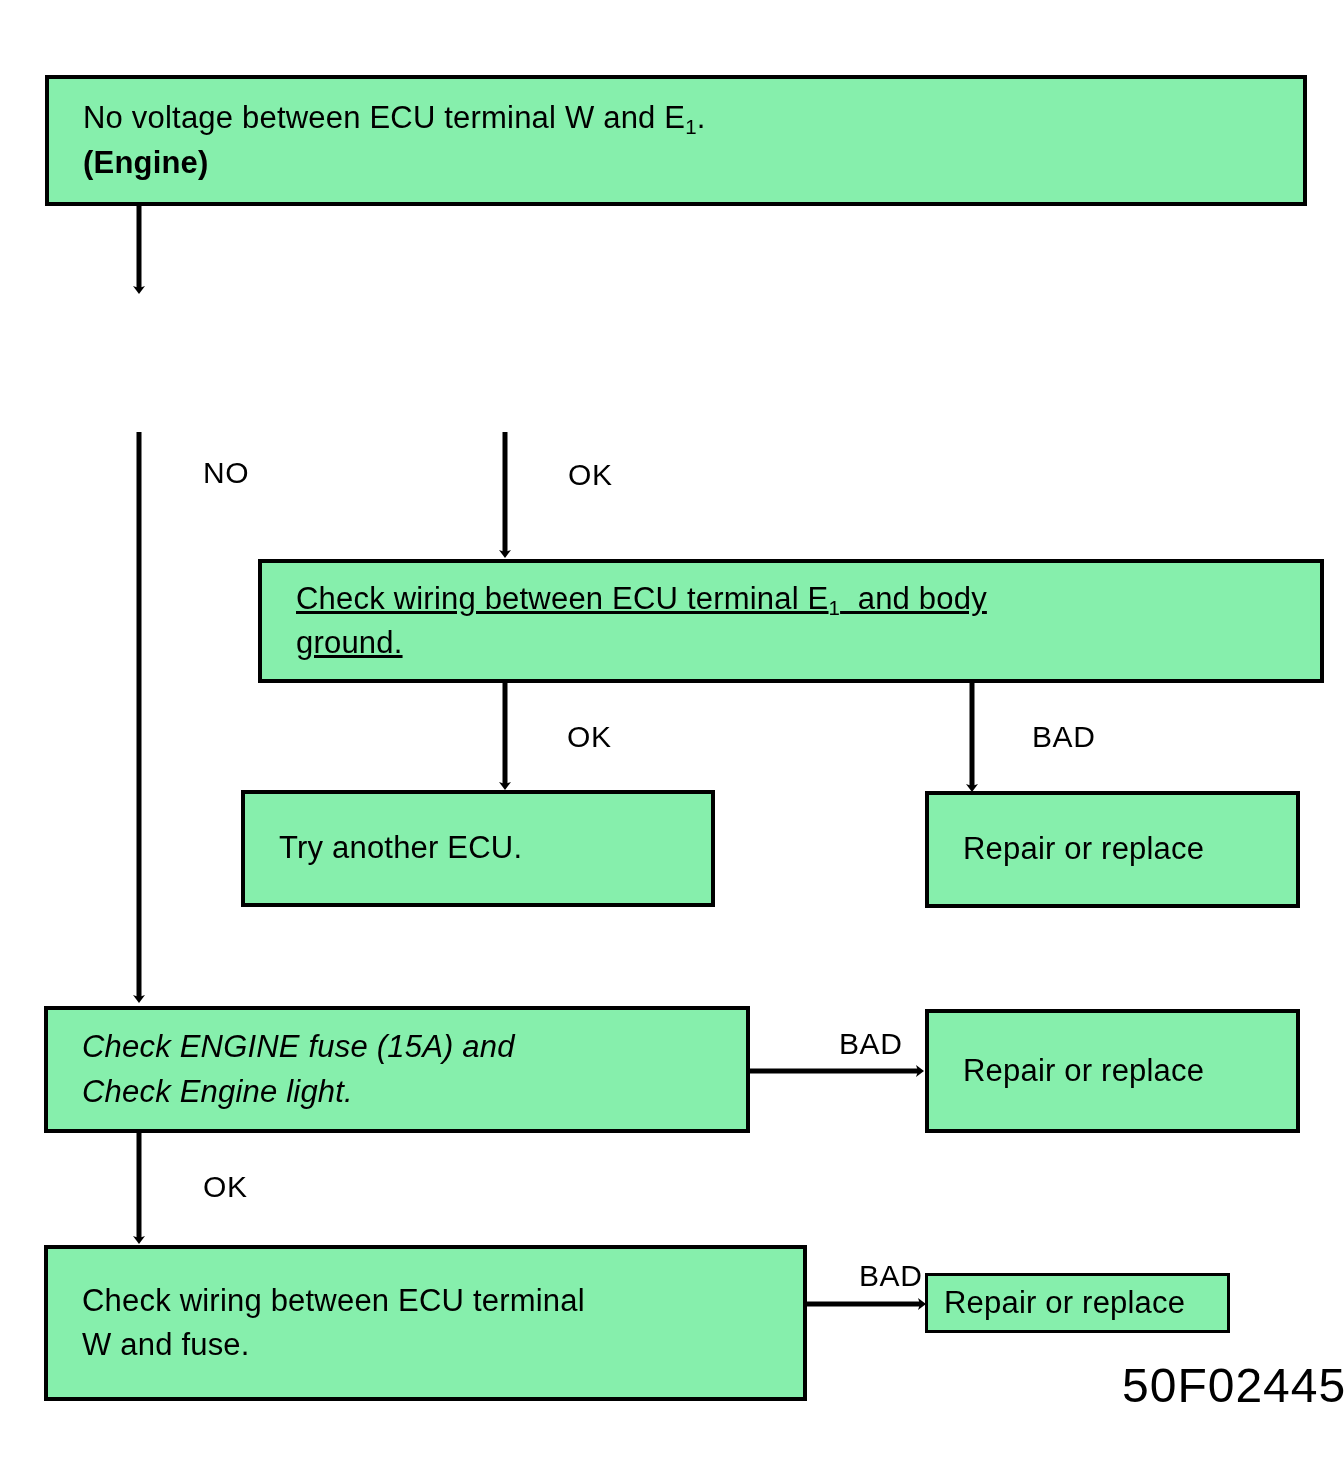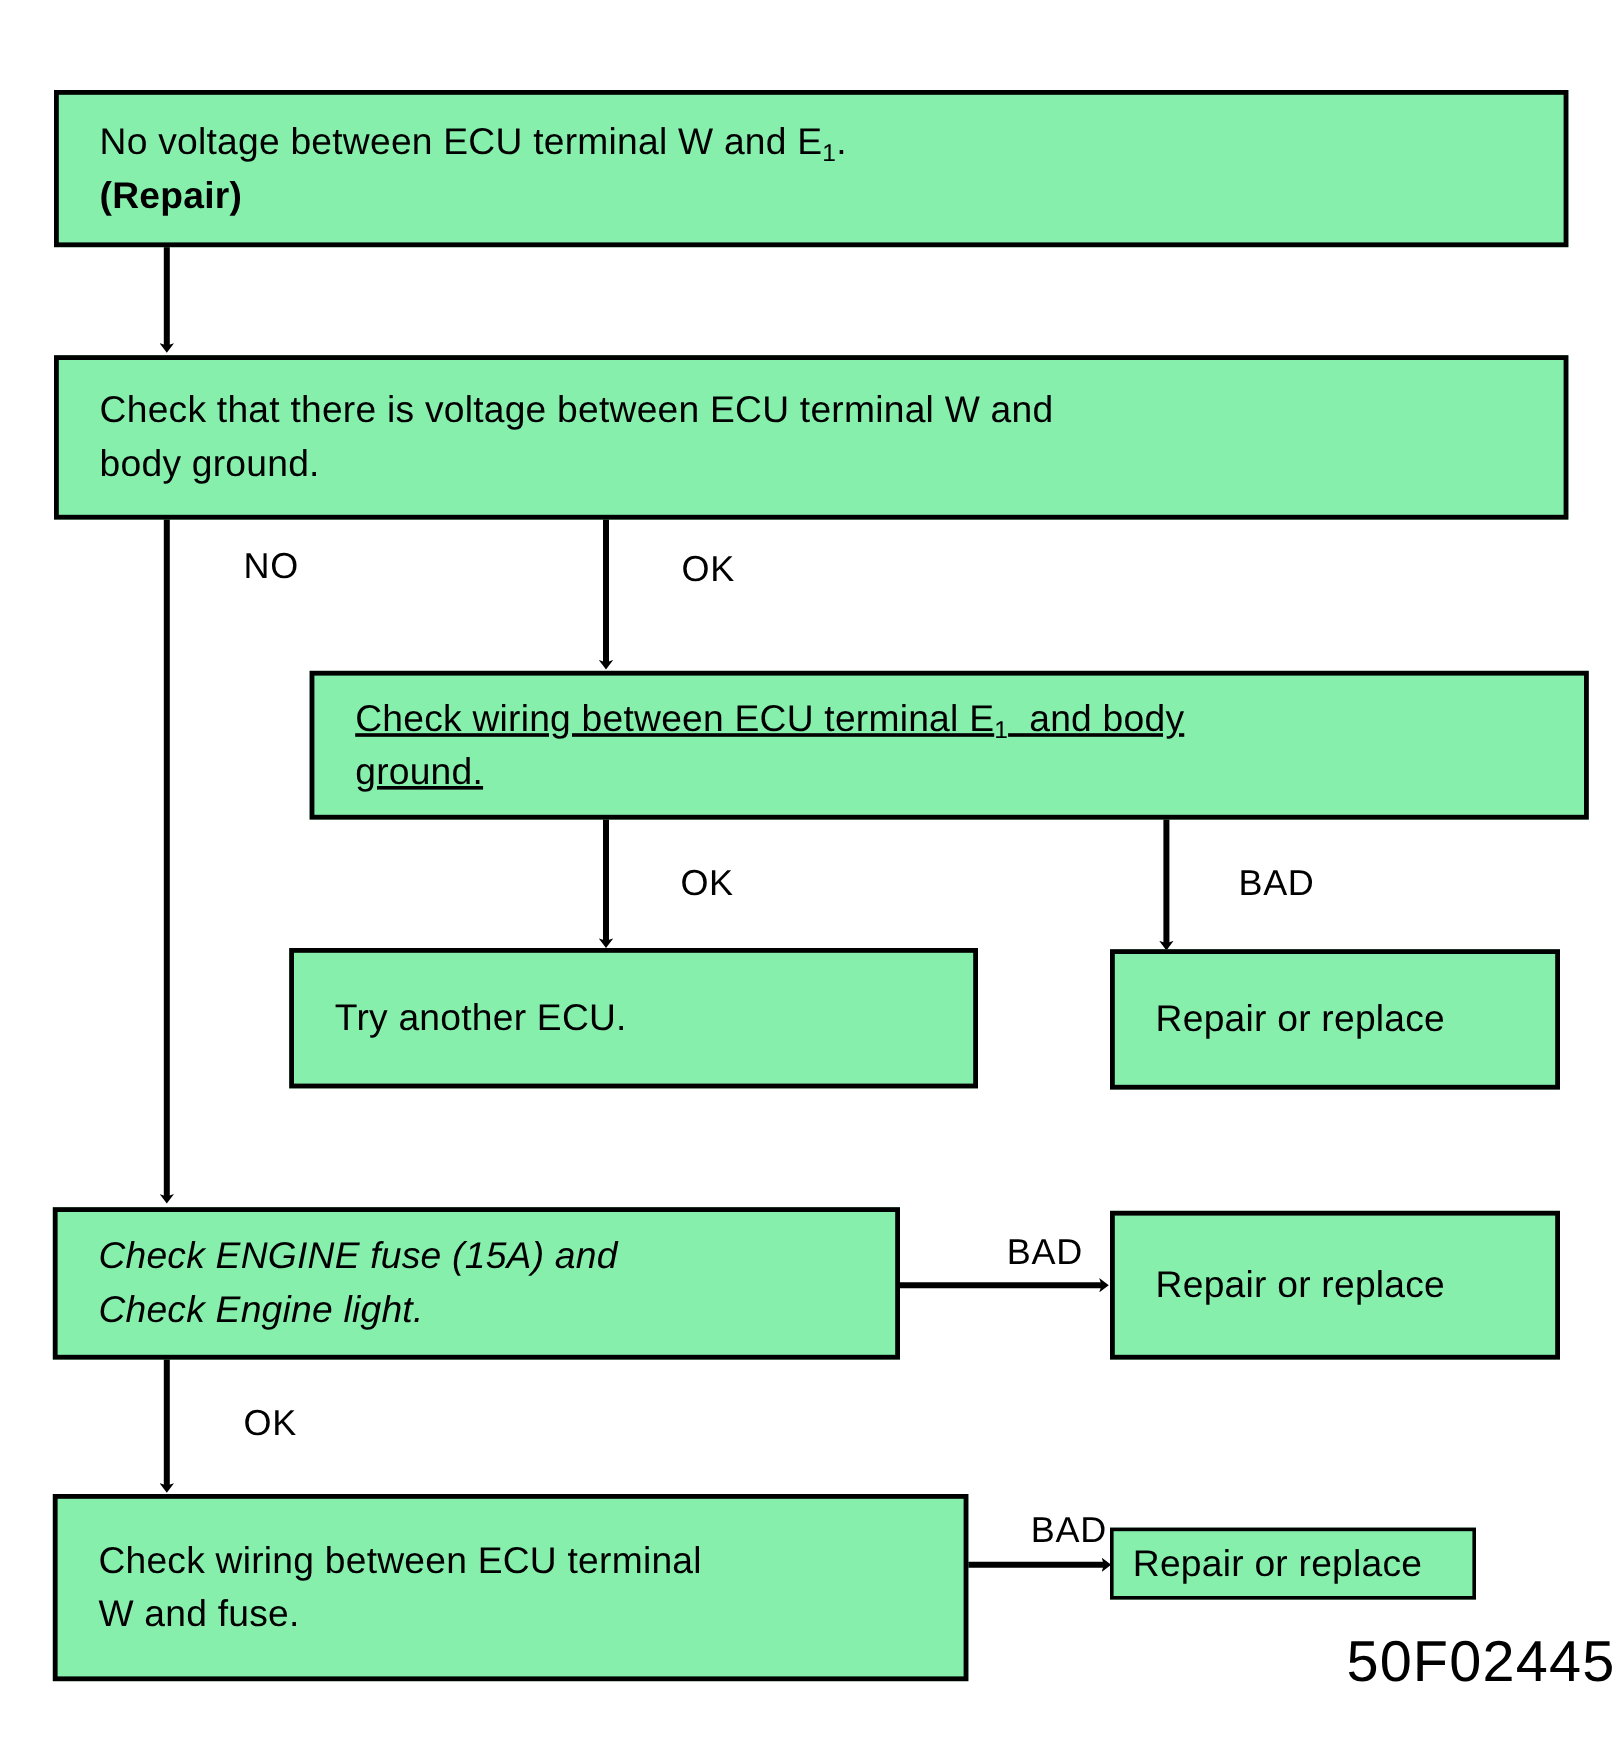--- a/index.html
+++ b/index.html
@@ -95,33 +95,29 @@
     <line x1="972" y1="682" x2="972" y2="788" stroke="#000" stroke-width="5" marker-end="url(#arrowhead)"></line>
 
     <line x1="749" y1="1071" x2="920" y2="1071" stroke="#000" stroke-width="5" marker-end="url(#arrowhead)"></line>
 
     <line x1="139" y1="1132" x2="139" y2="1240" stroke="#000" stroke-width="5" marker-end="url(#arrowhead)"></line>
 
     <line x1="806" y1="1304" x2="922" y2="1304" stroke="#000" stroke-width="5" marker-end="url(#arrowhead)"></line>
   </svg>
 
   <div class="node" style="left:45px; top:75px; width:1262px; height:131px;">
-    <div class="node-text">No voltage between ECU terminal W and E<sub>1</sub>.<br><b>(Repair)</b></div>
+    <div class="node-text">No voltage between ECU terminal W and E<sub>1</sub>.<br><b>(Engine)</b></div>
   </div>
 
-  <div class="node" style="left:45px; top:296px; width:1262px; height:137px;">
-    <div class="node-text">Check that there is voltage between ECU terminal W and
-body ground.</div>
-  </div>
 
   <div class="node" style="left:258px; top:559px; width:1066px; height:124px;text-decoration:underline;">
     <div class="node-text">Check wiring between ECU terminal E<sub>1</sub>&nbsp; and body<br>ground.</div>
   </div>
 
-  <div class="node" style="left:241px; top:790px; width:574px; height:117px;">
+  <div class="node" style="left:241px; top:790px; width:474px; height:117px;">
     <div class="node-text">Try another ECU.</div>
   </div>
 
   <div class="node" style="left:925px; top:791px; width:375px; height:117px;">
     <div class="node-text">Repair or replace</div>
   </div>
 
   <div class="node" style="left:44px; top:1006px; width:706px; height:127px;font-style:italic;">
     <div class="node-text">Check ENGINE fuse (15A) and
 Check Engine light.</div>

